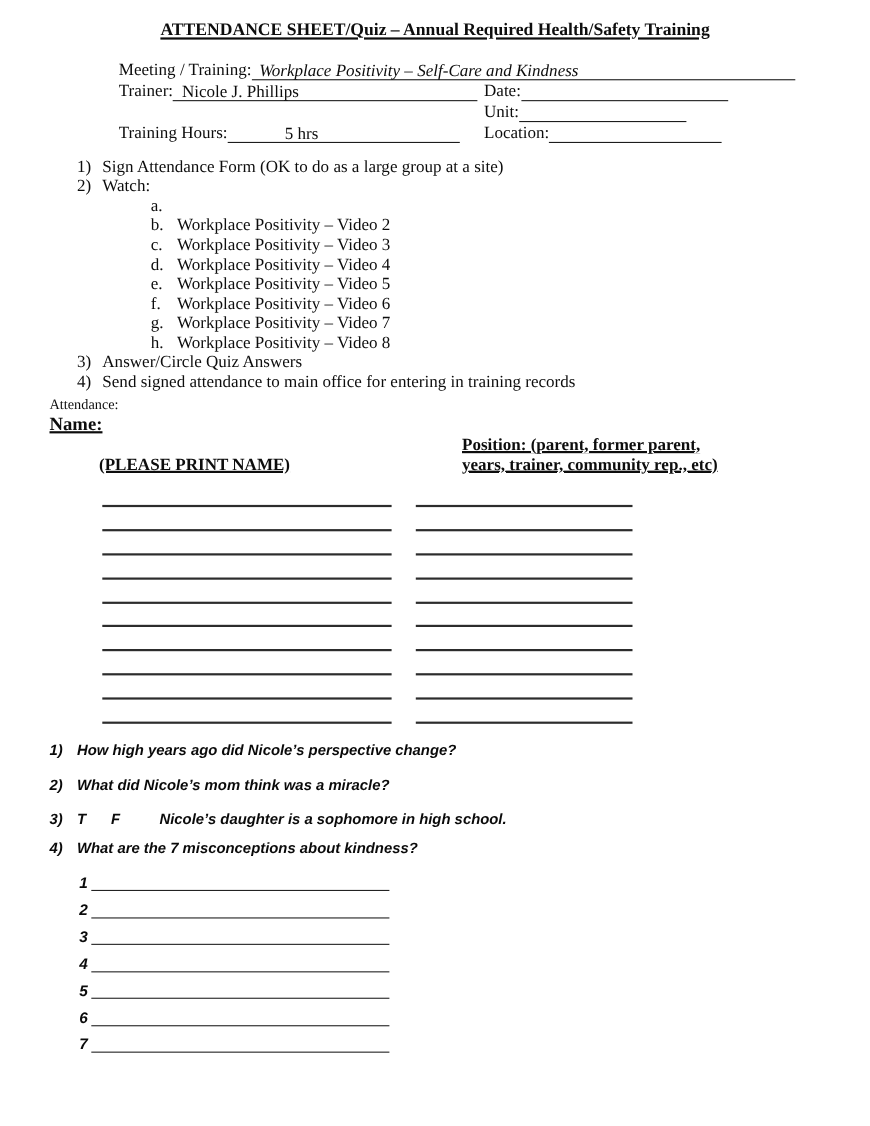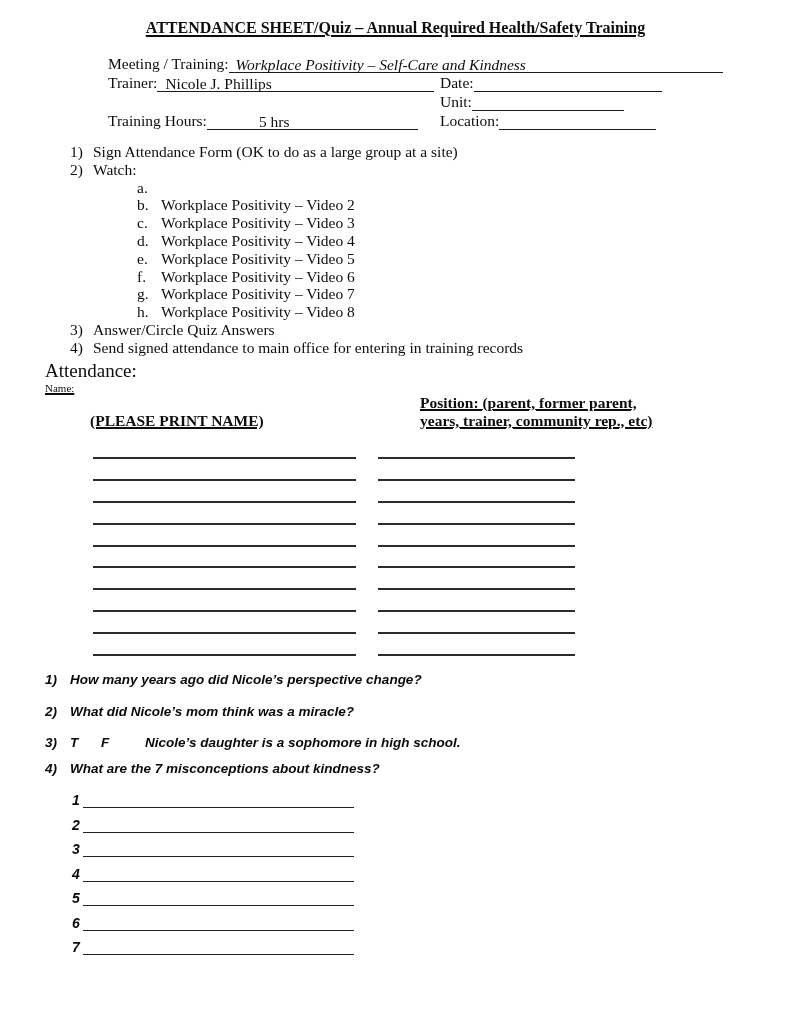--- a/index.html
+++ b/index.html
@@ -40,22 +40,22 @@
   .cellR { flex:1; display:flex; align-items:flex-end; }
   .hours-val { padding-left:52px; }
   
   .instr { margin:13px 0 0 70px; font-size:15.5px; line-height:17.8px; }
   .irow { display:flex; }
   .inum { flex:none; width:23px; }
   .sub { margin-left:67px; }
   .srow { display:flex; }
   .slet { flex:none; width:24px; }
   
-  .att-label { margin:3px 0 0 45px; font-size:19px; }
-  .name-label { margin:0 0 0 45px; font-size:11px; font-weight:normal; }
+  .att-label { margin:3px 0 0 45px; font-size:13px; }
+  .name-label { margin:0 0 0 45px; font-size:17px; font-weight:bold; }
   .name-label span { text-decoration:underline; text-decoration-thickness:1.6px; }
   
   .col-heads { display:flex; align-items:flex-end; margin:0 0 0 90px; font-size:15.5px; font-weight:bold; }
   .col-heads .left { width:330px; }
   .col-heads .right { width:240px; line-height:18px;text-decoration:underline; }
   .uline { text-decoration:underline; text-decoration-thickness:1.6px; }
   
   .sig-rows { margin:8px 0 0 93px; }
   .sig-row { display:flex; height:21.8px; align-items:flex-end; }
   .sig-line-name {
@@ -245,21 +245,21 @@
     <div class="sig-row">
       <span class="sig-line-name"></span>
       <span class="sig-gap"></span>
       <span class="sig-line-pos"></span>
     </div>
   </div>
 
   <div class="quiz">
     <div class="qrow q1">
       <span class="qnum">1)</span>
-      <span>How many years ago did Nicole’s perspective change?</span>
+      <span>How high years ago did Nicole’s perspective change?</span>
     </div>
     <div class="qrow q2">
       <span class="qnum">2)</span>
       <span>What did Nicole’s mom think was a miracle?</span>
     </div>
     <div class="qrow q3">
       <span class="qnum">3)</span>
       <span class="tf-t">T</span>
       <span class="tf-f">F</span>
       <span>Nicole’s daughter is a sophomore in high school.</span>

